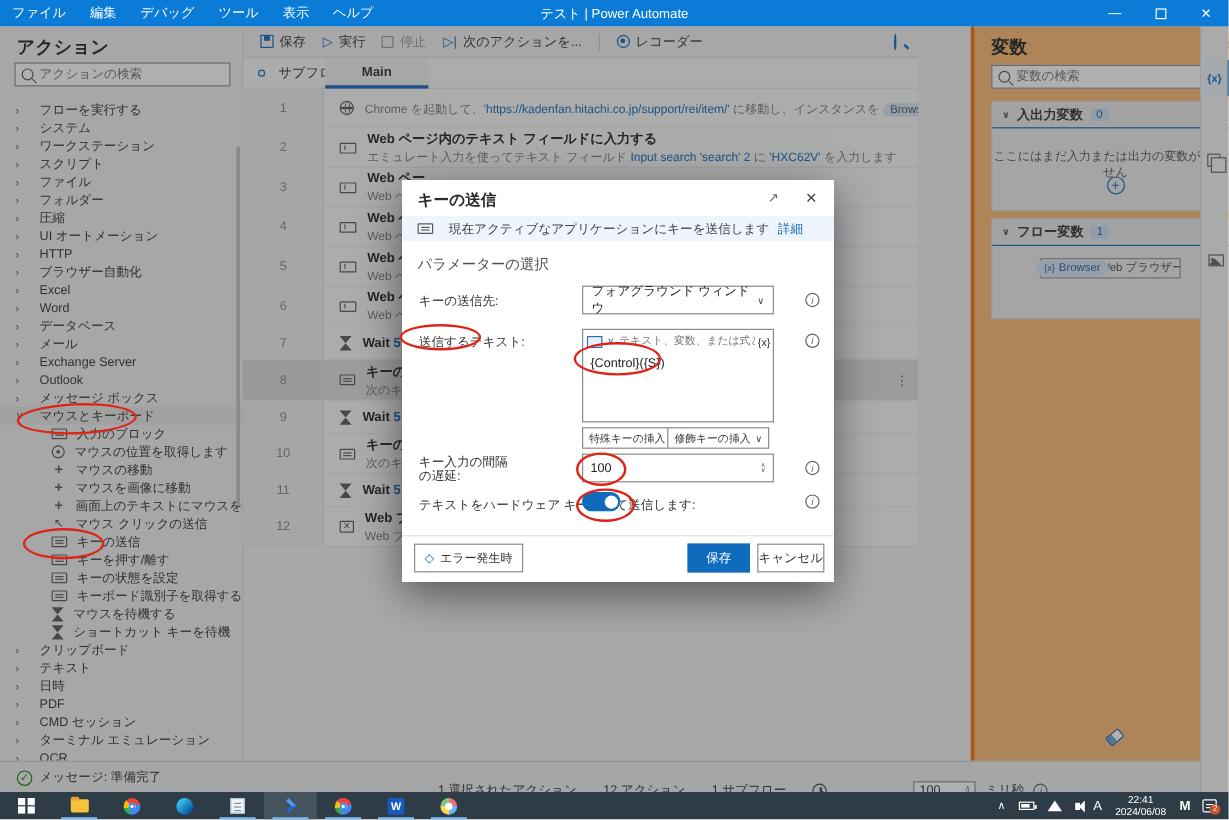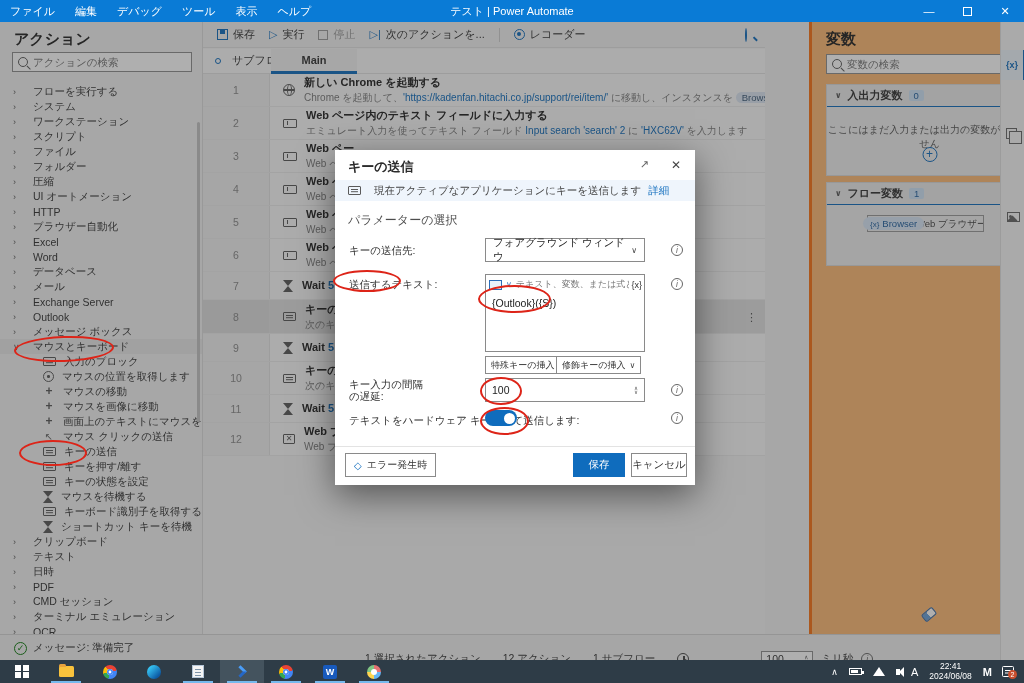--- a/index.html
+++ b/index.html
@@ -402,28 +402,28 @@
         </div>
 
         <div class="side-item sub">
           <span class="chev"></span>
           <span class="sicon ic-kbd"></span>
           <span class="slabel">キーの状態を設定</span>
         </div>
 
         <div class="side-item sub">
           <span class="chev"></span>
+          <span class="sicon ic-kbd"></span>
+          <span class="slabel">キーボード識別子を取得する</span>
+        </div>
+
+        <div class="side-item sub">
+          <span class="chev"></span>
           <span class="sicon ic-wait"></span>
           <span class="slabel">マウスを待機する</span>
-        </div>
-
-        <div class="side-item sub">
-          <span class="chev"></span>
-          <span class="sicon ic-kbd"></span>
-          <span class="slabel">キーボード識別子を取得する</span>
         </div>
 
         <div class="side-item sub">
           <span class="chev"></span>
           <span class="sicon ic-wait"></span>
           <span class="slabel">ショートカット キーを待機</span>
         </div>
 
         <div class="side-item cat">
           <span class="chev">›</span>
@@ -503,21 +503,20 @@
       </div>
       <div id="main-tab">Main</div>
     </div>
 
     <div id="rowlist">
 
       <div class="frow">
         <div class="fnum">1</div>
         <span class="ficon ic-globe"></span>
         <div class="fbody">
-          <div class="ftitle">新しい Chrome を起動する</div>
           <div class="fsub"><span>Chrome を起動して、</span><span class="blue">'https://kadenfan.hitachi.co.jp/support/rei/item/'</span><span> に移動し、インスタンスを </span><span class="pill">Browser</span></div>
         </div>
       </div>
 
       <div class="frow">
         <div class="fnum">2</div>
         <span class="ficon ic-input"></span>
         <div class="fbody">
           <div class="ftitle">Web ページ内のテキスト フィールドに入力する</div>
           <div class="fsub"><span>エミュレート入力を使ってテキスト フィールド </span><span class="blue">Input search 'search' 2</span><span> に </span><span class="blue">'HXC62V'</span><span> を入力します</span></div>
@@ -714,21 +713,21 @@
     <span class="info dlg-info" style="top:94px;">i</span>
 
     <div class="dlg-label" style="top:128px;">送信するテキスト:</div>
     <div id="dlg-editor">
       <div id="editor-hintrow">
         <span class="varpick"></span>
         <span class="varpick-chev">∨</span>
         <span id="editor-hint">テキスト、変数、または式として入力しま</span>
       </div>
       <span id="editor-fx">{x}</span>
-      <div id="editor-value">{Outlook}({S})</div>
+      <div id="editor-value">{Control}({S})</div>
     </div>
     <span class="info dlg-info" style="top:128px;">i</span>
 
     <div class="ins-btn" id="btn-special">
         <span>特殊キーの挿入</span>
         <span class="chev-down">∨</span>
       </div>
     <div class="ins-btn" id="btn-modifier">
         <span>修飾キーの挿入</span>
         <span class="chev-down">∨</span>

